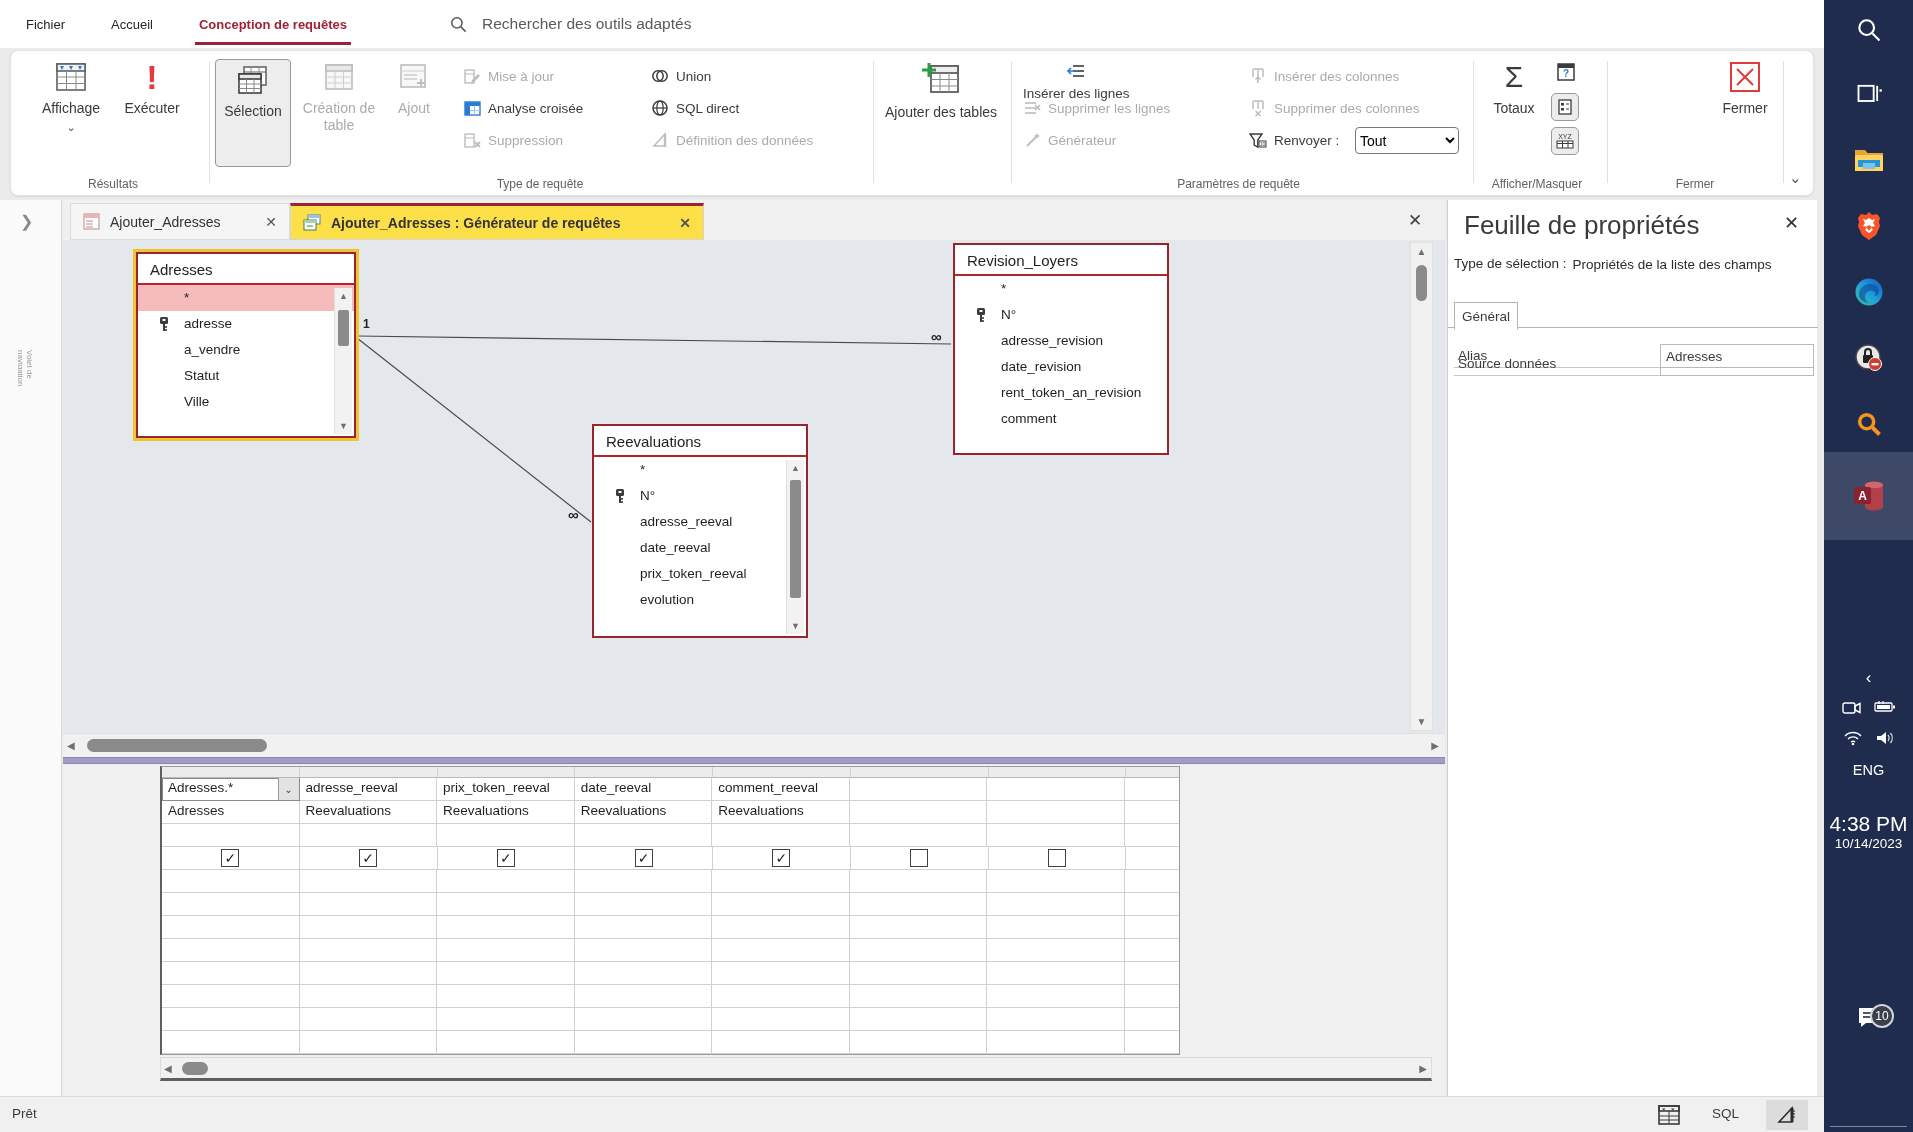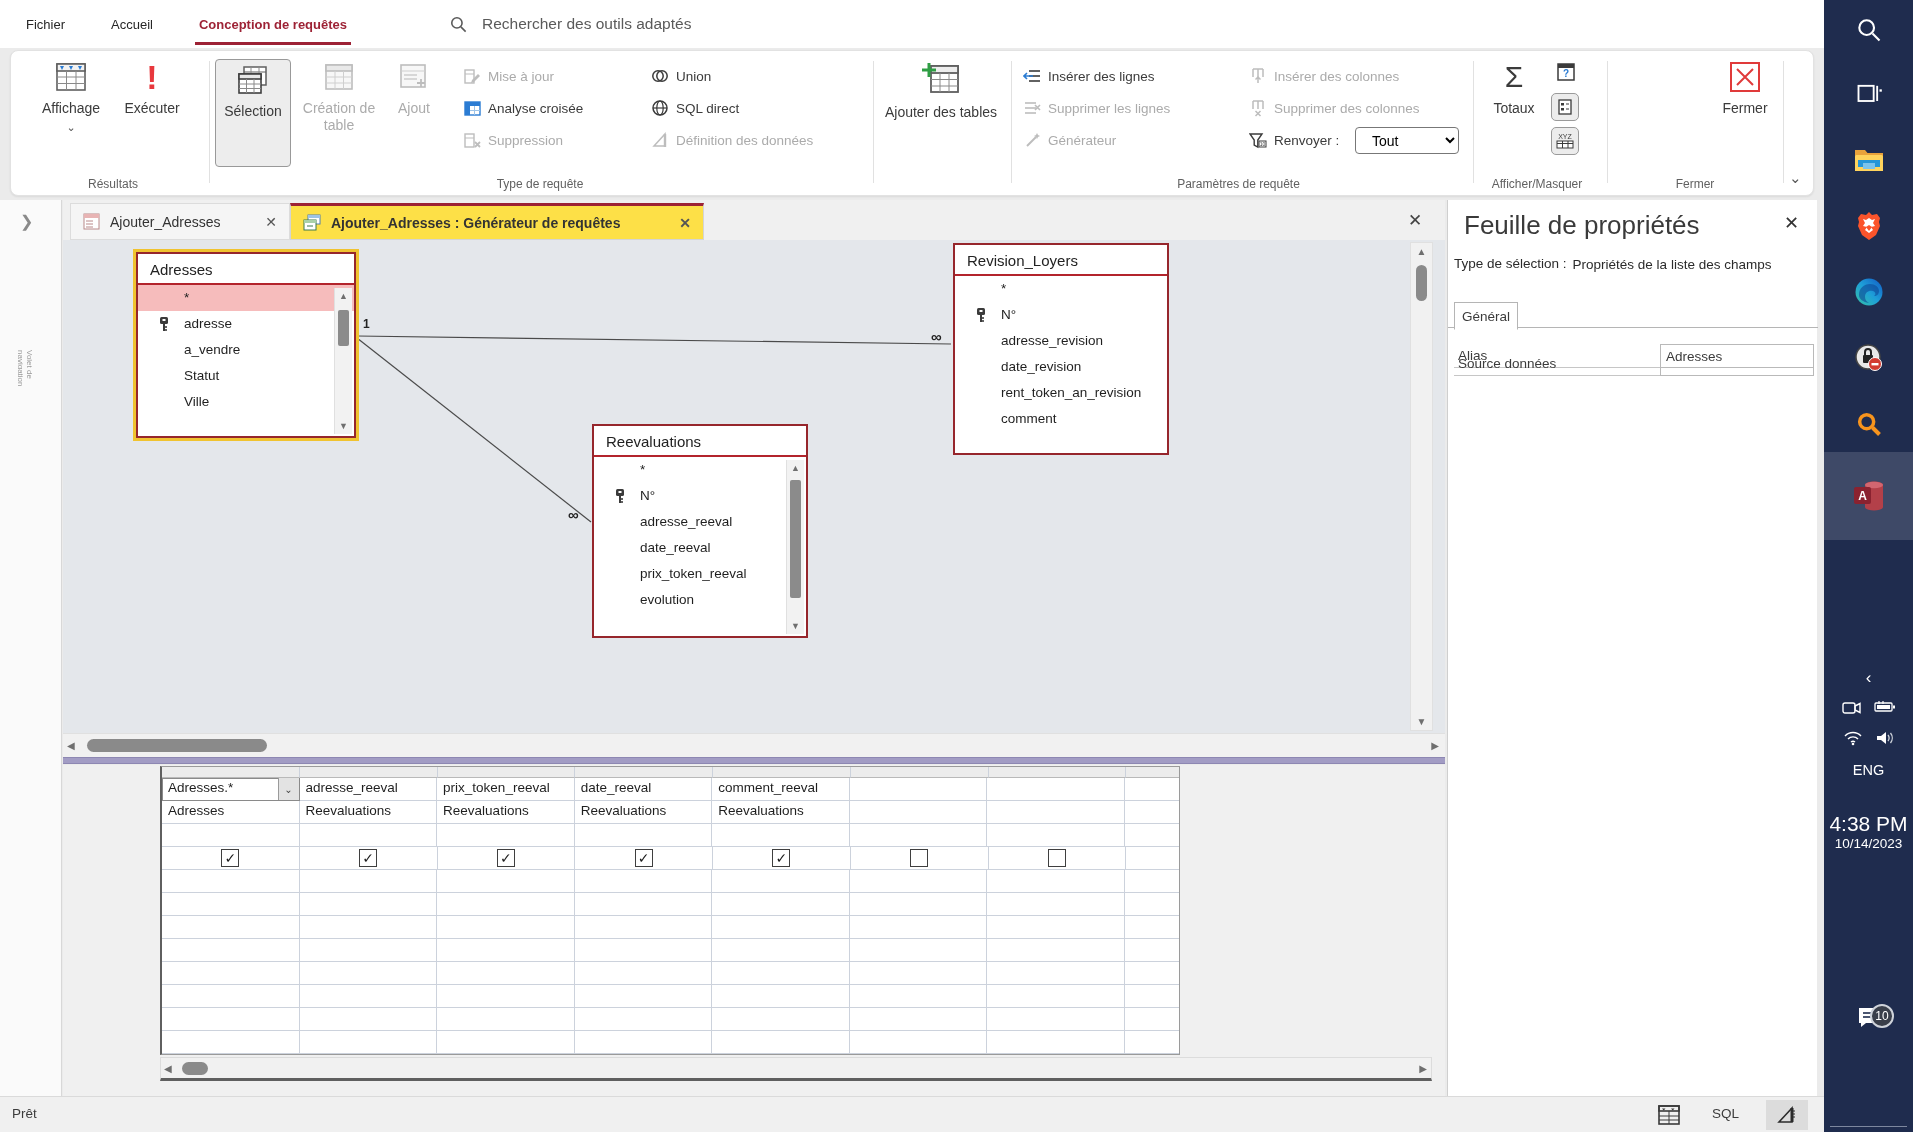--- a/index.html
+++ b/index.html
@@ -25,21 +25,21 @@
   .bigbtn{position:absolute;top:6px;height:126px;display:flex;flex-direction:column;align-items:center;padding-top:4px;box-sizing:border-box;border-radius:4px;cursor:pointer;}
   .bigbtn .blabel{font-size:14px;color:#3b3b3b;text-align:center;line-height:17px;margin-top:7px;}
   .bigbtn.sel{background:#ededed;border:1px solid #999;top:8px;height:108px;}
   .bigbtn.dis .blabel{color:#ababab;}
   .chev{font-size:11px;color:#555;margin-top:4px;}
   .smallbtn{position:absolute;height:26px;display:flex;align-items:center;gap:7px;font-size:13.5px;color:#3b3b3b;cursor:pointer;white-space:nowrap;}
   .smallbtn.dis{color:#ababab;}
   .sicon{width:18px;height:18px;display:inline-flex;align-items:center;justify-content:center;}
   .excl{font-size:34px;font-weight:bold;color:#e8383d;line-height:32px;}
   .sigma{font-size:30px;color:#3b3b3b;line-height:32px;}
-  select.renvoyer{width:104px;height:27px;font-size:14px;border:1px solid #777;border-radius:4px;background:#fff;padding:0 12px;font-family:"Liberation Sans",sans-serif;}
+  select.renvoyer{width:104px;height:27px;font-size:14px;border:1px solid #777;border-radius:4px;background:#fff;padding:0 0;font-family:"Liberation Sans",sans-serif;}
   .togglebox{width:26px;height:26px;border:1px solid #9a9a9a;background:#ececec;border-radius:5px;display:flex;align-items:center;justify-content:center;}
   .plainbox{width:26px;height:26px;display:flex;align-items:center;justify-content:center;}
   #ribbon-collapse{position:absolute;left:1778px;top:118px;font-size:15px;color:#555;cursor:pointer;}
 
   
   #navstrip{left:0;top:200px;width:62px;height:896px;background:#fafafa;border-right:1px solid #d8d8d8;box-sizing:border-box;}
   #navchev{position:absolute;left:20px;top:12px;color:#8a8a8a;font-size:16px;cursor:pointer;}
   #navlabel{position:absolute;left:18px;top:150px;width:16px;height:64px;overflow:hidden;
             writing-mode:vertical-rl;font-size:8px;color:#9a9a9a;letter-spacing:0;}
 
@@ -270,21 +270,21 @@
       <line x1="19" y1="12" x2="19" y2="31" stroke="#8a8a8a"></line>
           <line x1="28" y1="12" x2="28" y2="31" stroke="#8a8a8a"></line>
       <line x1="10" y1="18.5" x2="37" y2="18.5" stroke="#8a8a8a"></line>
           <line x1="10" y1="25" x2="37" y2="25" stroke="#8a8a8a"></line>
       <path d="M8 2v14M1 9h14" stroke="#2e9e44" stroke-width="3" fill="none"></path>
     </svg>
     <span class="blabel">Ajouter des tables</span>
   </div>
   <div class="rsep" style="left:1000px;"></div>
 
-  <div class="smallbtn" style="left:1012px;top:12px;">
+  <div class="smallbtn" style="left:1012px;top:12px;flex-direction:column;">
     <span class="sicon">
       <svg width="18" height="16" viewBox="0 0 18 16">
             <line x1="6" y1="3" x2="17" y2="3" stroke="#3b3b3b" stroke-width="1.6"></line>
             <line x1="6" y1="8" x2="17" y2="8" stroke="#3b3b3b" stroke-width="1.6"></line>
             <line x1="6" y1="13" x2="17" y2="13" stroke="#3b3b3b" stroke-width="1.6"></line>
             <path d="M1 8h9M7 5l3 3-3 3" fill="none" stroke="#2b7cd3" stroke-width="1.6" transform="rotate(180 5.5 8)"></path>
           </svg>
     </span>
         <span>Insérer des lignes</span>
   </div>

